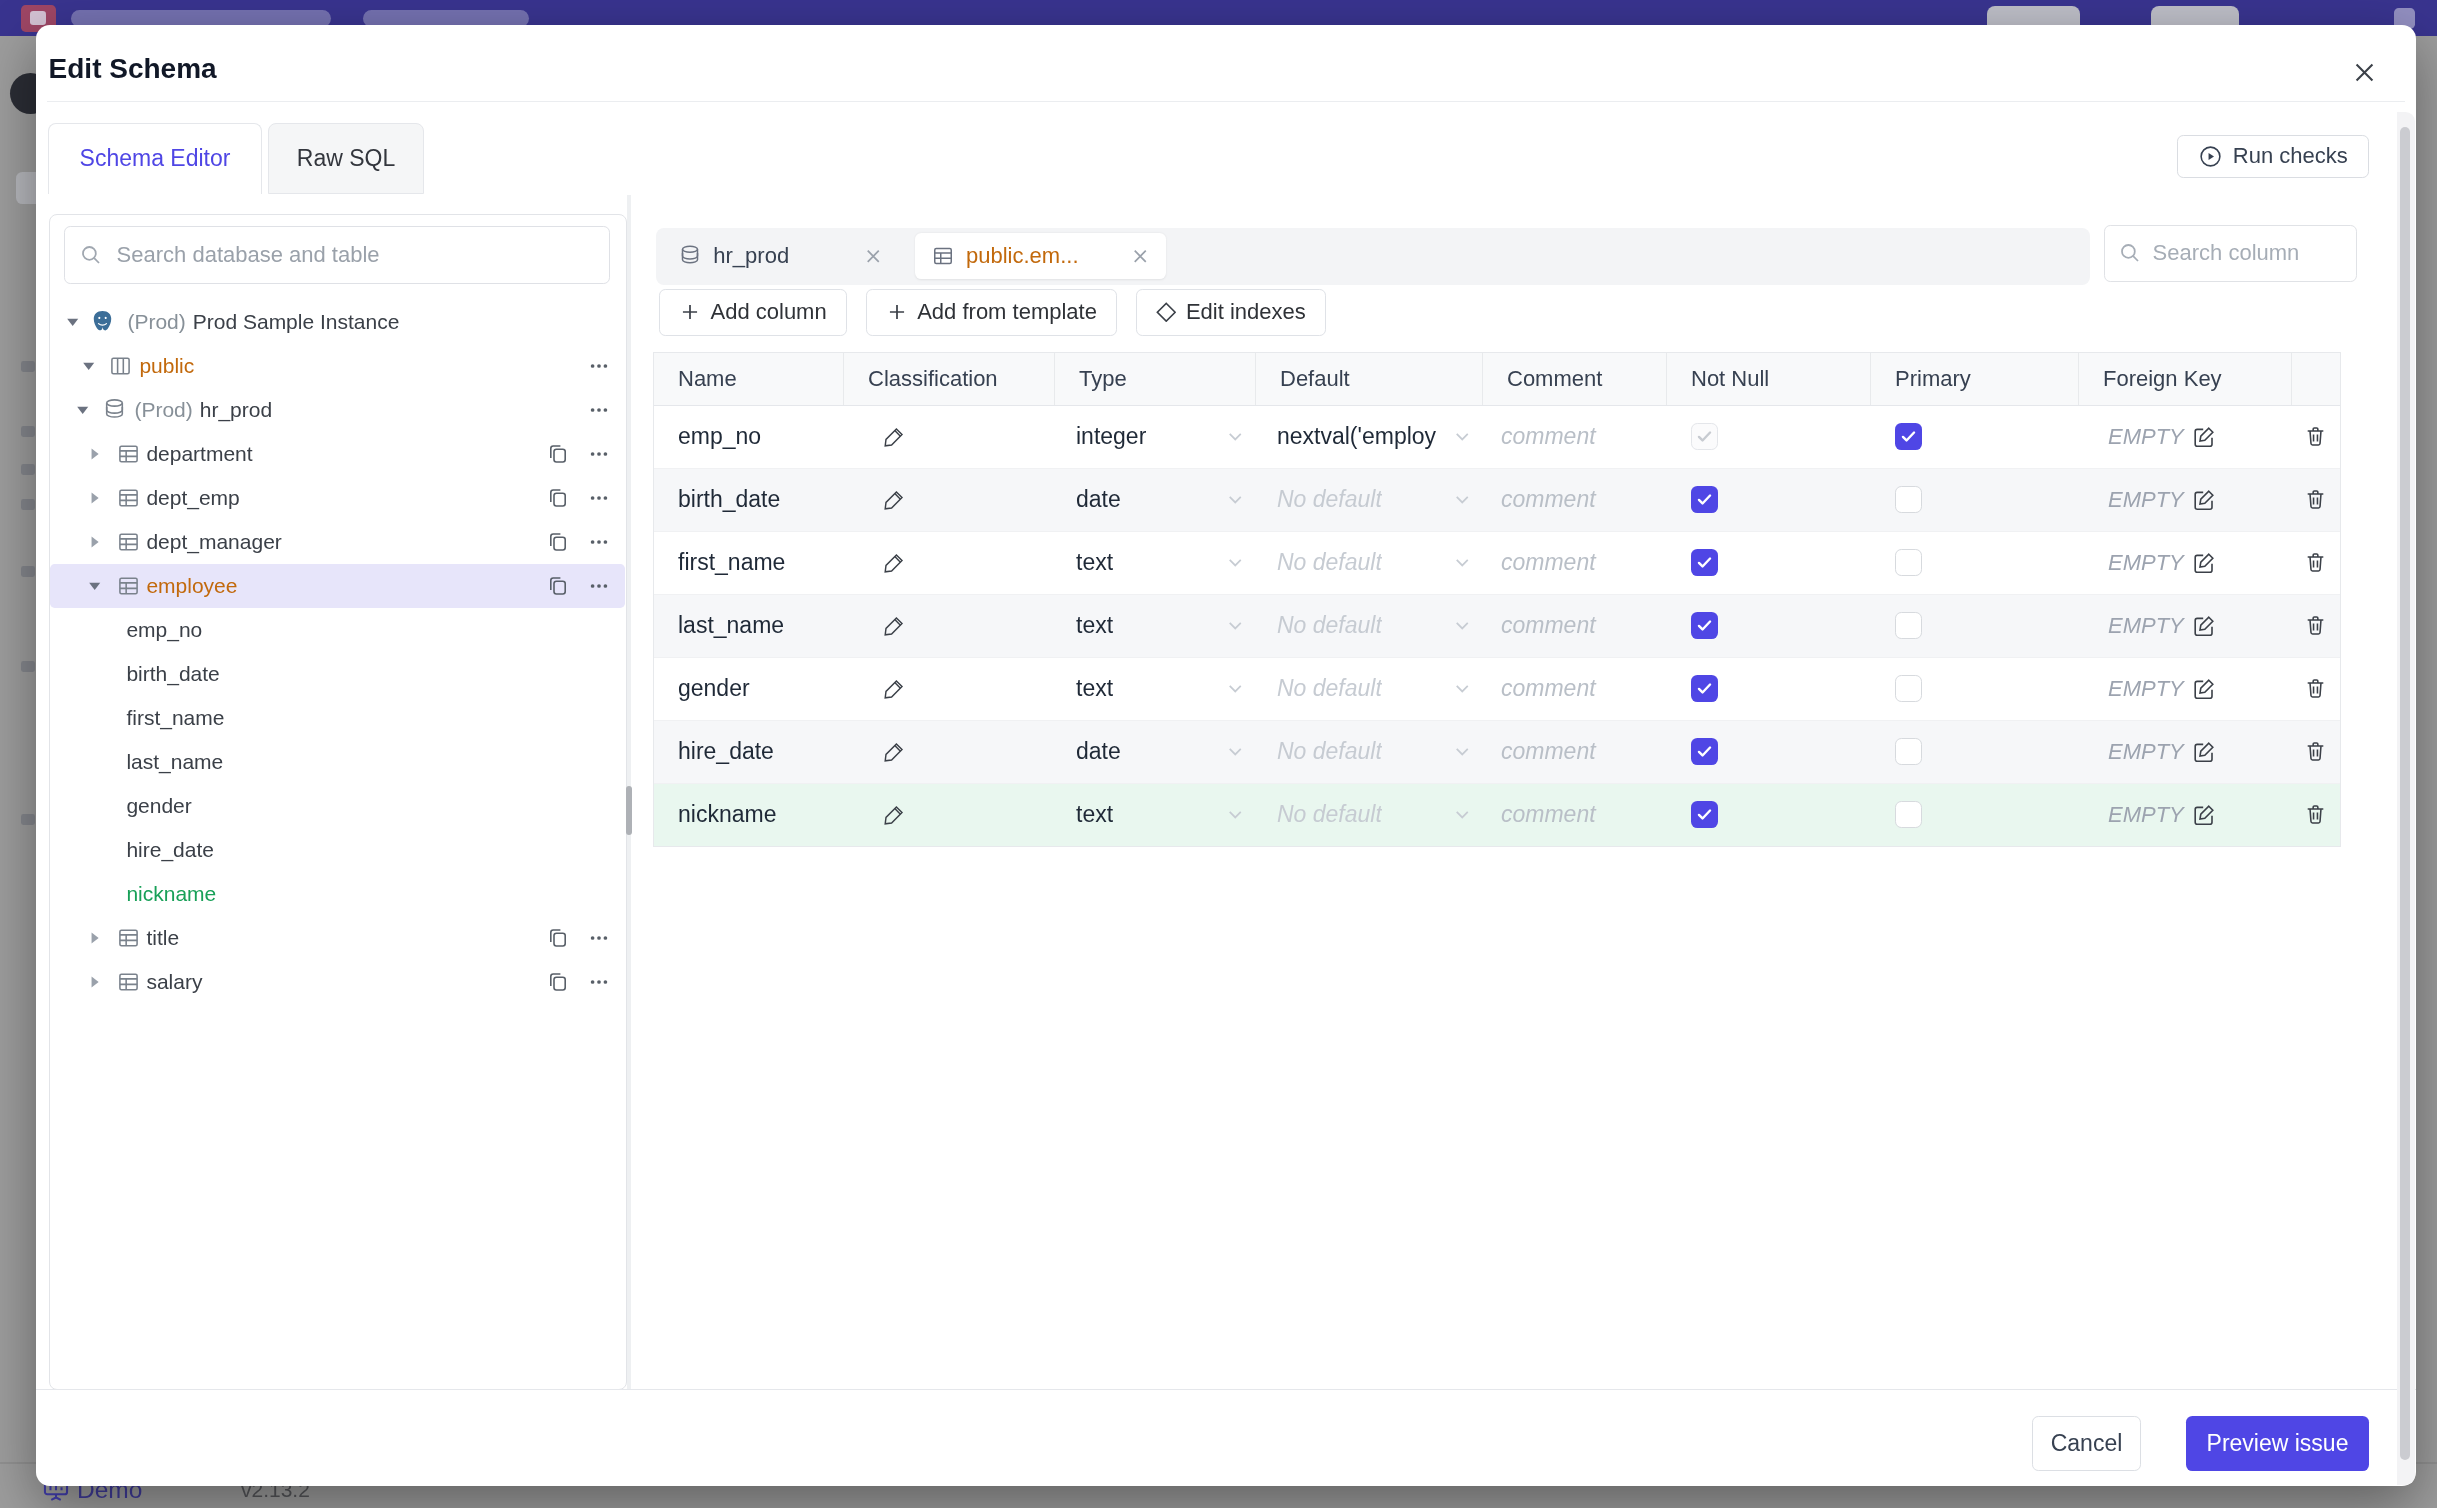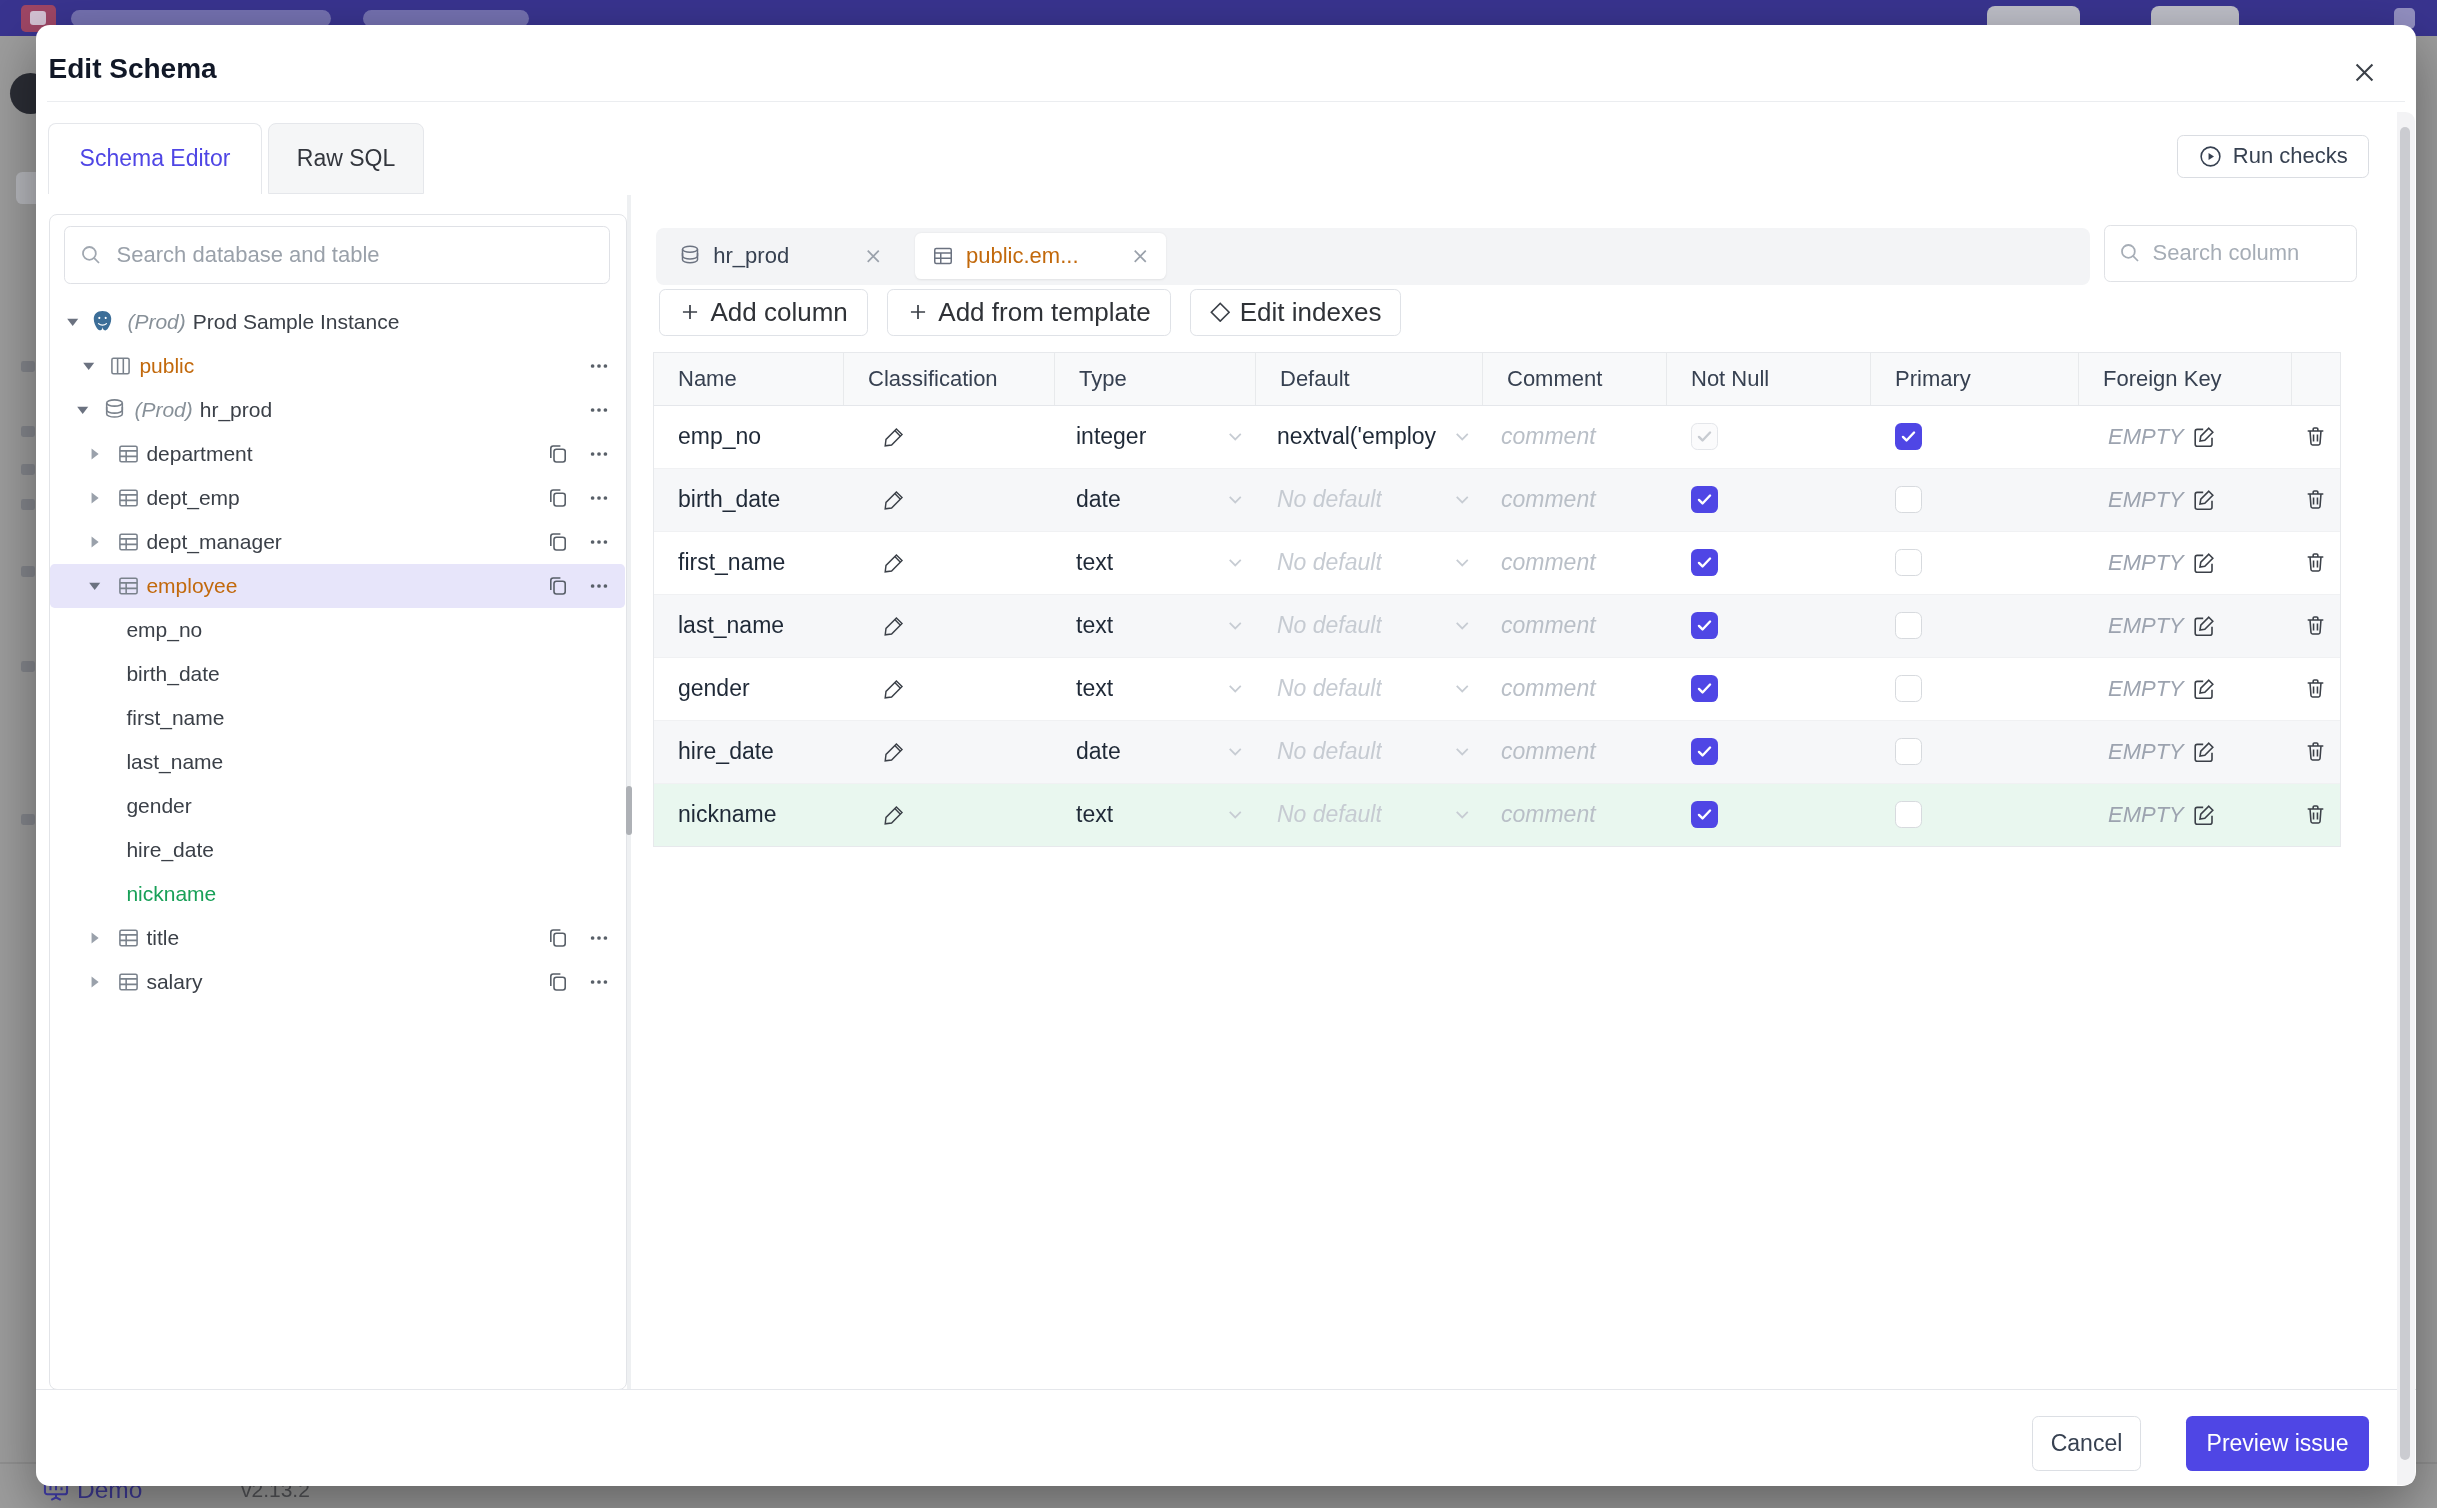--- a/index.html
+++ b/index.html
@@ -39,21 +39,21 @@
   .sidebar{position:absolute;left:12.6px;top:189px;width:578px;height:1176px;border:0.8px solid #e2e4e8;border-radius:8px;box-sizing:border-box;background:#fff;}
   .s-search{position:absolute;left:14px;top:11px;width:546px;height:58px;border:0.8px solid #dfe1e6;border-radius:6.3px;
     box-sizing:border-box;display:flex;align-items:center;gap:14px;padding-left:14px;}
   .s-search .phtext{font-size:22px;color:#9aa1aa;}
   .tree{position:absolute;left:0.8px;top:85px;width:575px;}
   .tree-row{position:relative;height:44px;}
   .tree-row.sel{background:#e7e5fa;border-radius:4.7px;}
   .t-arrow{position:absolute;top:50%;transform:translateY(-50%);display:flex;}
   .t-icon{position:absolute;top:50%;transform:translateY(-50%);display:flex;}
   .t-text{position:absolute;top:50%;transform:translateY(-50%);font-size:21px;color:#3b4048;white-space:nowrap;}
-  .t-prefix{color:#879098;margin-right:7px;font-style:italic;}
+  .t-prefix{color:#879098;margin-right:7px;}
   .t-label.warning{color:#c2690c;}
   .t-label.success{color:#18a058;}
   .lv0 .t-arrow{left:14px}.lv0 .t-icon{left:39px}.lv0 .t-text{left:77px}
   .lv1 .t-arrow{left:24px}.lv1 .t-icon{left:52px}.lv1 .t-text{left:84px}
   .lv2 .t-arrow{left:30px}.lv2 .t-icon{left:58px}.lv2 .t-text{left:89px}
   .lv3 .t-arrow{left:36px}.lv3 .t-icon{left:66px}.lv3 .t-text{left:96px}
   .lv4 .t-text{left:76px}
   .t-actions{position:absolute;right:0;top:0;height:100%;display:flex;align-items:center;gap:17.4px;padding-right:14px;}
   .panel-sep{position:absolute;left:591px;top:170px;width:4px;height:1194px;background:#eef0f2;}
   .panel-handle{position:absolute;left:590px;top:761px;width:5.5px;height:49px;border-radius:3.2px;background:#aeb1b6;}
@@ -63,21 +63,21 @@
   .otab.t1{left:6.3px;width:237px;}
   .otab.t2{left:259px;top:5.5px;height:46px;width:251px;background:#fff;border-radius:6.3px;box-shadow:0 0.8px 2.4px rgba(0,0,0,.08);}
   .otab.t2 .otab-label{color:#c2690c;}
   .otab-label{white-space:nowrap;}
   .otab-x{margin-left:auto;display:flex;}
   .colsearch{position:absolute;left:2068px;top:200px;width:253px;height:57px;border:0.8px solid #e0e2e6;border-radius:6.3px;
     box-sizing:border-box;display:flex;align-items:center;gap:11px;padding-left:12.6px;}
   .colsearch .phtext{font-size:22px;color:#a6adb6;}
   .toolbar{position:absolute;left:623px;top:264px;height:47px;display:flex;gap:19px;}
   .tbtn{height:47px;border:0.8px solid #dfe2e7;border-radius:6.3px;background:#fff;display:flex;align-items:center;gap:9.5px;
-    padding:0 19px;font-size:26px;color:#2f3237;box-sizing:border-box;}
+    padding:0 19px;font-size:22px;color:#2f3237;box-sizing:border-box;}
   
   .ctable{position:absolute;left:617px;top:327px;width:1688px;border:0.8px solid #e7e9ec;box-sizing:border-box;}
   .trow{display:grid;grid-template-columns:189px 211px 201px 227px 184px 204px 208px 213px 48px;align-items:center;}
   .thead{height:52px;background:#f8f9fa;border-bottom:0.8px solid #e5e7eb;}
   .th{font-size:22px;font-weight:500;color:#374151;padding-left:24px;height:52px;display:flex;align-items:center;box-sizing:border-box;}
   .th + .th{border-left:0.8px solid #e8eaec;}
   .tbody .trow{height:62px;border-bottom:0.8px solid #f0f1f3;background:#fff;}
   .tbody .trow.alt{background:#f6f7f9;}
   .tbody .trow.hl{background:#e9f7ef;}
   .tbody .trow:last-child{border-bottom:none;}

